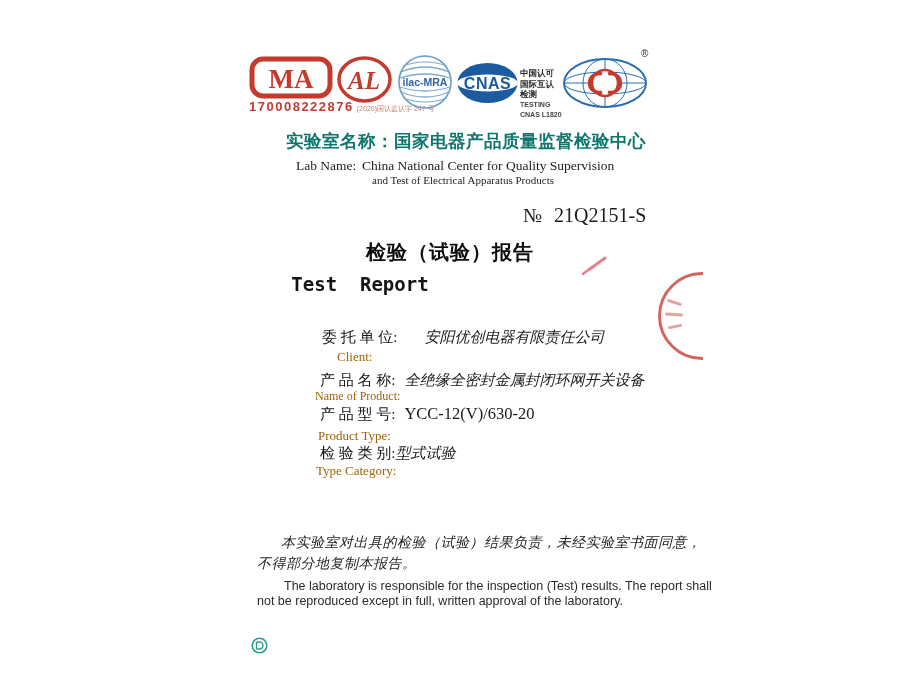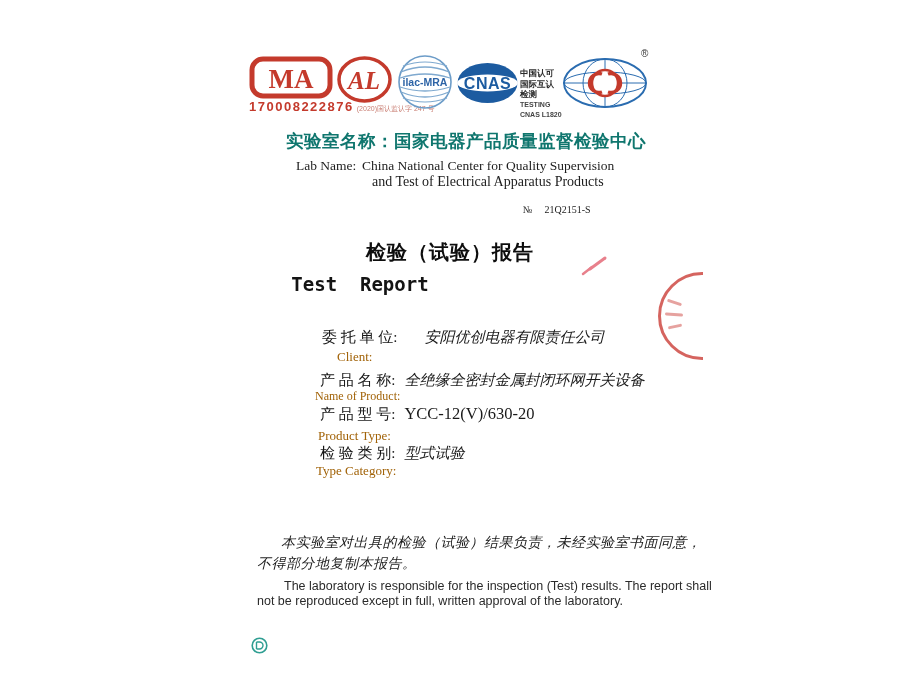--- a/index.html
+++ b/index.html
@@ -21,23 +21,23 @@
   .accred-cn{font-size:8.5px;font-weight:bold;}
   .accred-en{font-size:7px;font-weight:bold;color:#444;}
   .logo-globe{left:562px;top:57px;width:86px;height:52px;}
   .globe-reg{position:absolute;left:641px;top:48px;font-size:10px;color:#333;
     font-family:"Liberation Sans",sans-serif;}
   
   .lab-name-cn{position:absolute;left:286px;top:129px;font-size:17.5px;font-weight:bold;
     font-family:"Liberation Sans",sans-serif;letter-spacing:0.5px;color:#0f766e;}
   .lab-name-label{position:absolute;left:296px;top:158px;font-size:13.5px;}
   .lab-name-en1{position:absolute;left:362px;top:158px;font-size:13.5px;}
-  .lab-name-en2{position:absolute;left:372px;top:174px;font-size:14px;}
+  .lab-name-en2{position:absolute;left:372px;top:174px;font-size:11px;}
   
-  .report-no{position:absolute;left:523px;top:204px;font-size:10px;text-align:right;}
+  .report-no{position:absolute;left:523px;top:204px;font-size:20px;text-align:right;}
   .report-no .num{margin-left:12px;}
   
   .title-cn{position:absolute;left:0;width:900px;text-align:center;top:239px;
     font-size:20px;font-weight:bold;font-family:"Liberation Sans",sans-serif;
     letter-spacing:1px;color:#0d0d0d;}
   .title-en{position:absolute;left:0;width:720px;text-align:center;top:273px;
     font-size:19px;font-weight:bold;font-family:"DejaVu Sans Mono",monospace;
     white-space:pre;color:#141414;}
   .pen-mark{position:absolute;left:581px;top:254px;}
   
@@ -55,21 +55,21 @@
   .row-client{position:absolute;left:322px;top:328px;}
   .row-client .cn-value{margin-left:27px;}
   .sub-client{left:337px;top:349px;}
   .row-name{position:absolute;left:320px;top:371px;}
   .row-name .cn-value{margin-left:9px;}
   .sub-name{left:315px;top:389px;font-size:12px;}
   .row-type{position:absolute;left:320px;top:404px;}
   .row-type .model{margin-left:9px;font-size:16.5px;font-style:normal;}
   .sub-type{left:318px;top:428px;}
   .row-cat{position:absolute;left:320px;top:444px;}
-  .row-cat .cn-value{margin-left:9px;}
+  .row-cat .cn-value{}
   .sub-cat{left:316px;top:463px;}
   
   .st-cn1{position:absolute;left:281px;top:534px;font-size:14px;font-style:italic;letter-spacing:0.5px;}
   .st-cn2{position:absolute;left:257px;top:555px;font-size:14px;font-style:italic;letter-spacing:0.5px;}
   .st-en1{position:absolute;left:284px;top:579px;font-size:12.5px;
     font-family:"Liberation Sans",sans-serif;color:#2a2a2a;}
   .st-en2{position:absolute;left:257px;top:594px;font-size:12.5px;
     font-family:"Liberation Sans",sans-serif;color:#2a2a2a;}
   
   .teal-seal{position:absolute;left:251px;top:637px;}

